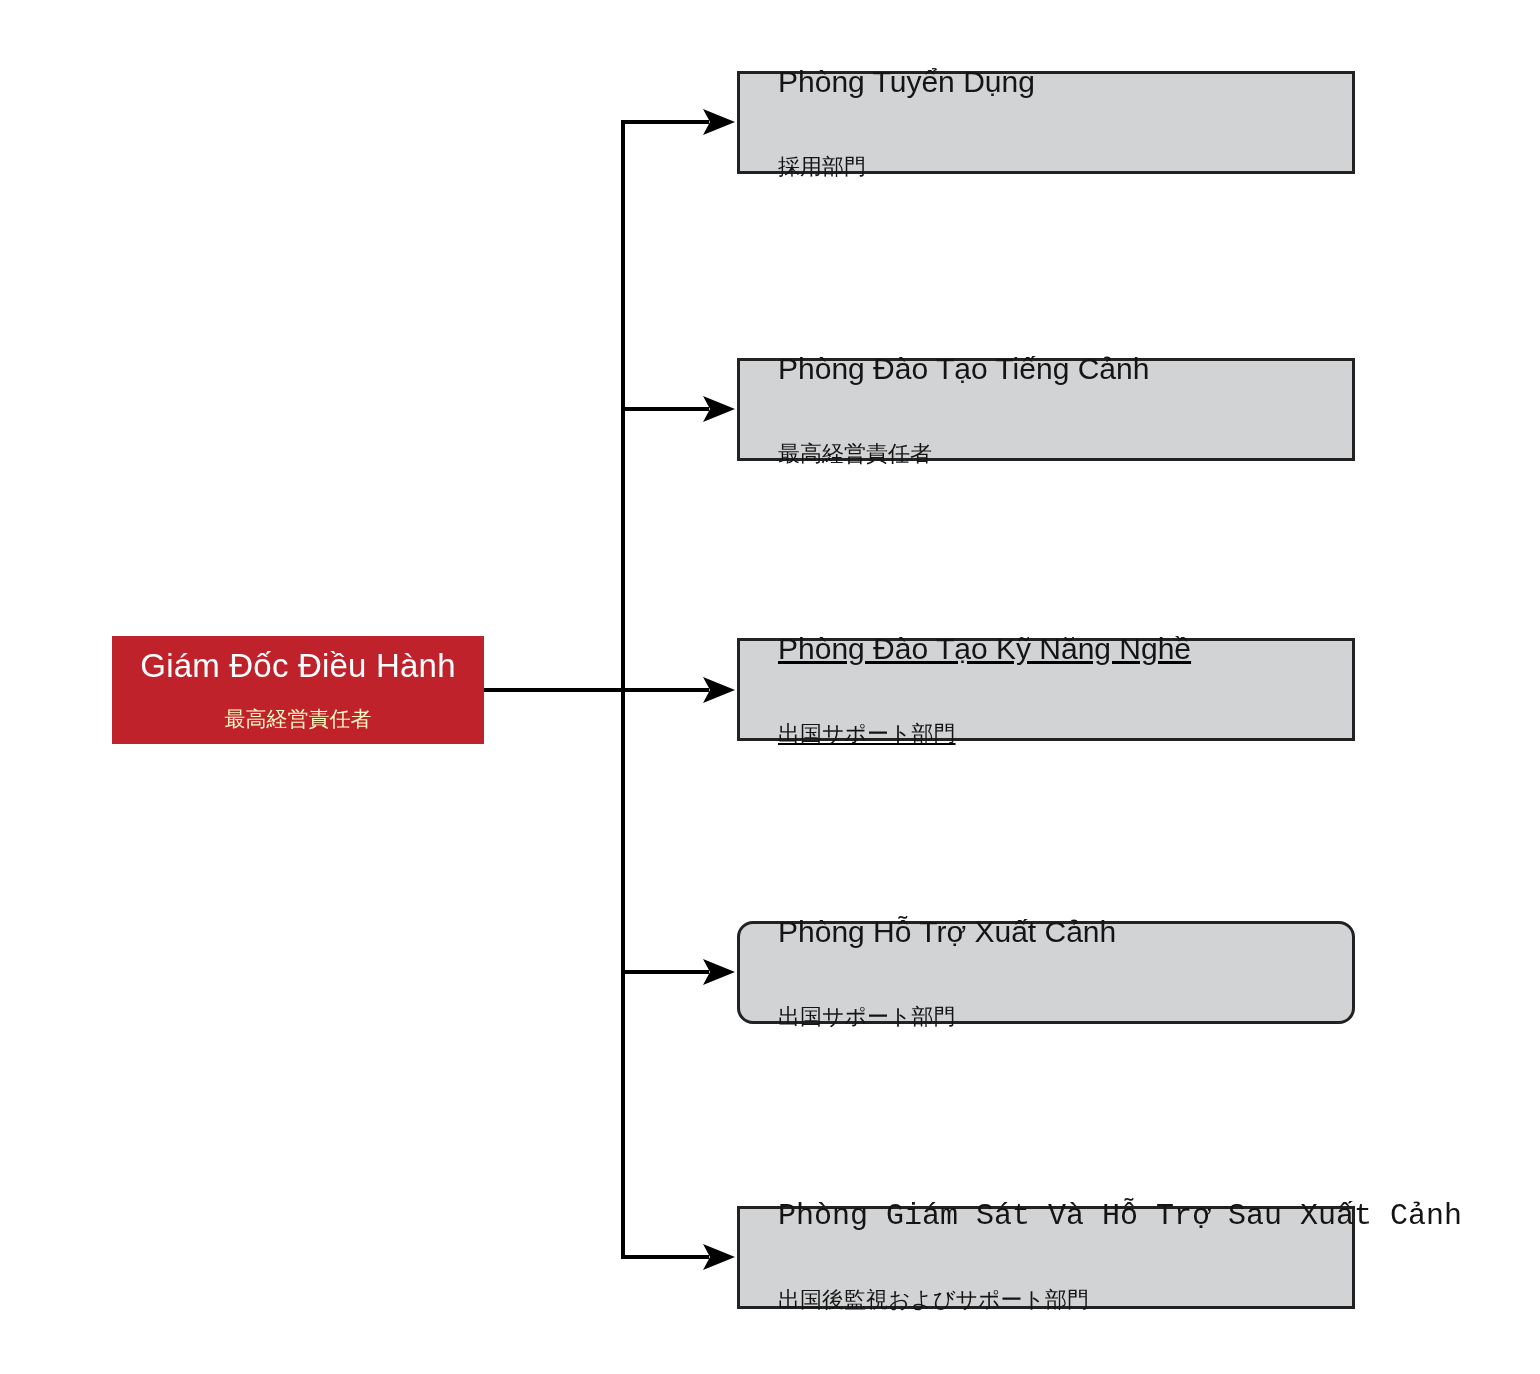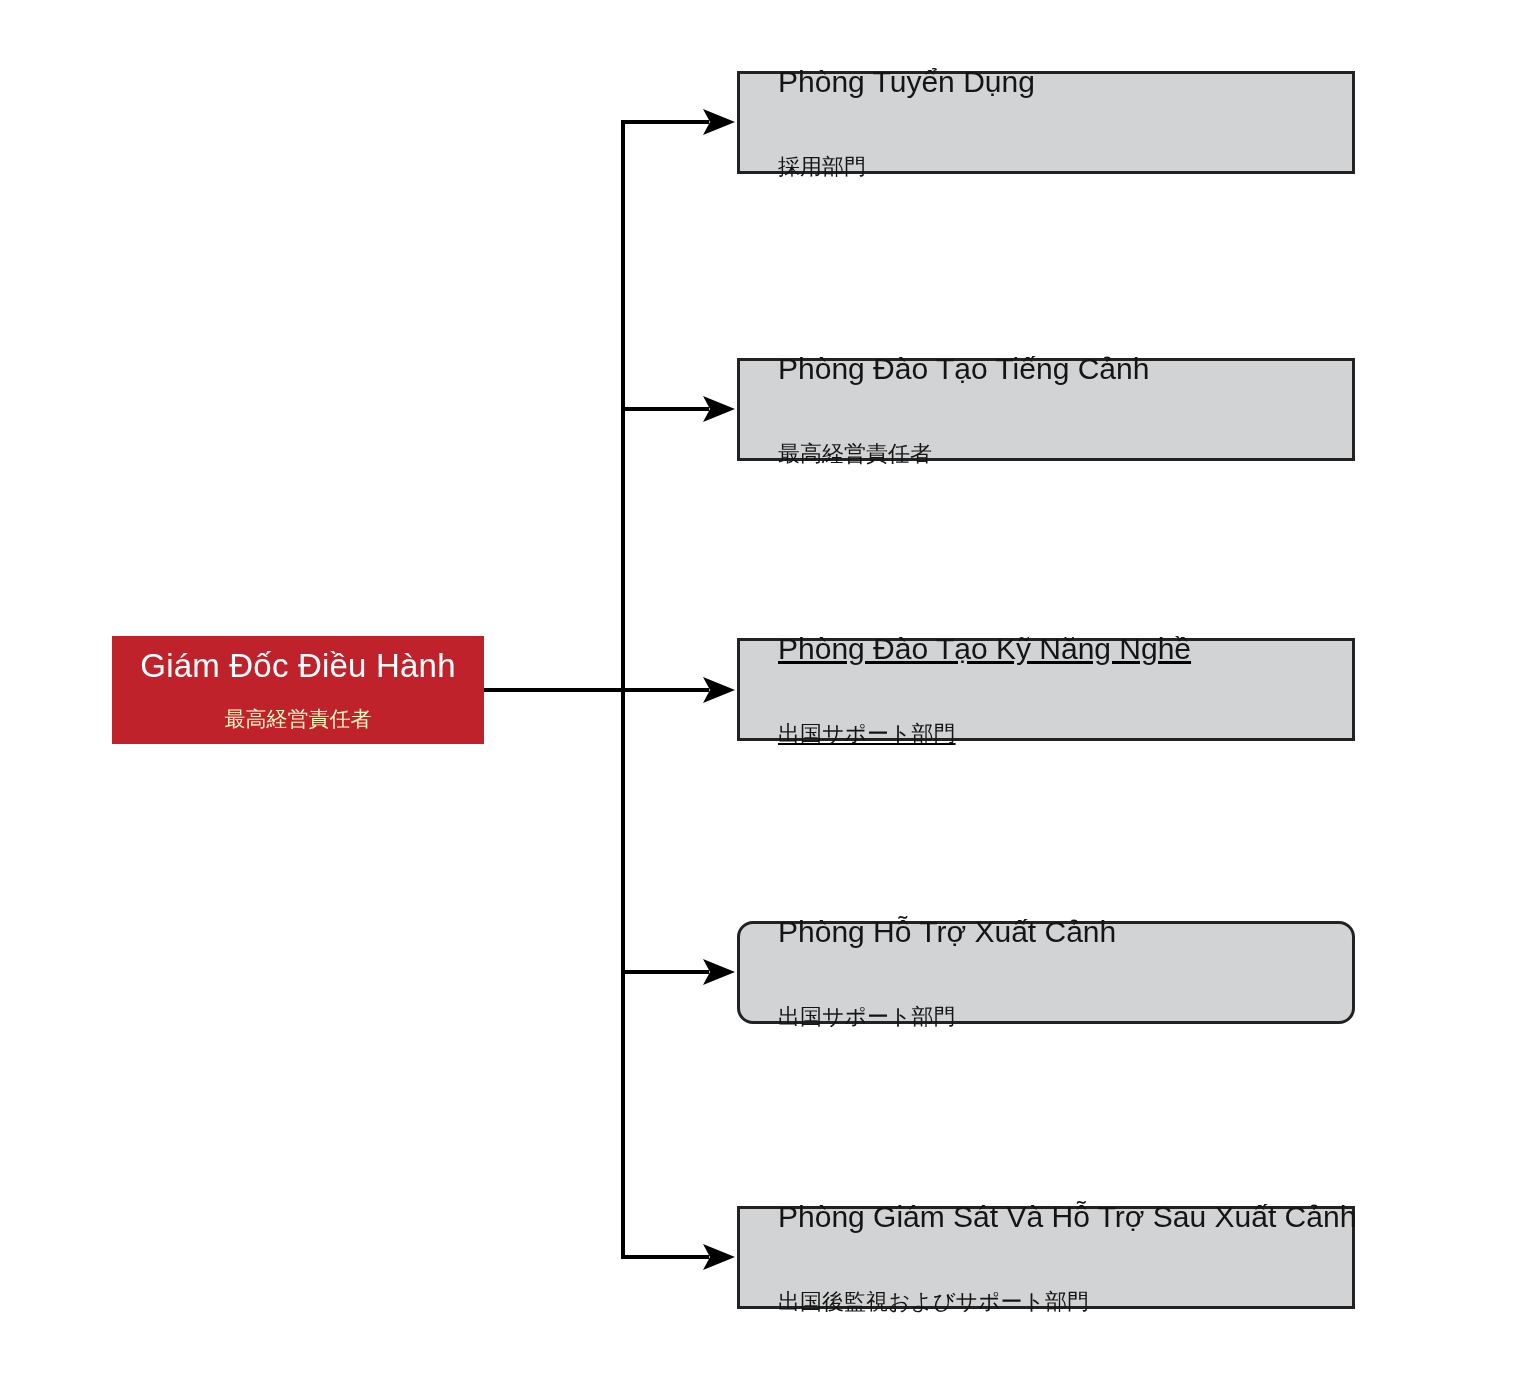--- a/index.html
+++ b/index.html
@@ -69,21 +69,21 @@
   .dept-subtitle {
     color: #141414;
     font-size: 22px;
     line-height: 1.25;
     margin-top: 20px;
   }
   #dept-0 { top: 71px; }
   #dept-1 { top: 358px; }
   #dept-2 { top: 638px; text-decoration: underline; }
   #dept-3 { top: 921px; border-radius: 16px; }
-  #dept-4 { top: 1206px; }
+  #dept-4 { top: 1206px; font-family: Liberation Mono, monospace; }
 </style>
 </head>
 <body>
 
 <div id="org-chart">
 
   <svg id="connectors" viewBox="0 0 1540 1374" xmlns="http://www.w3.org/2000/svg">
 
     <path d="M623 122 V1257" stroke="#000000" stroke-width="4" fill="none"></path>
 

